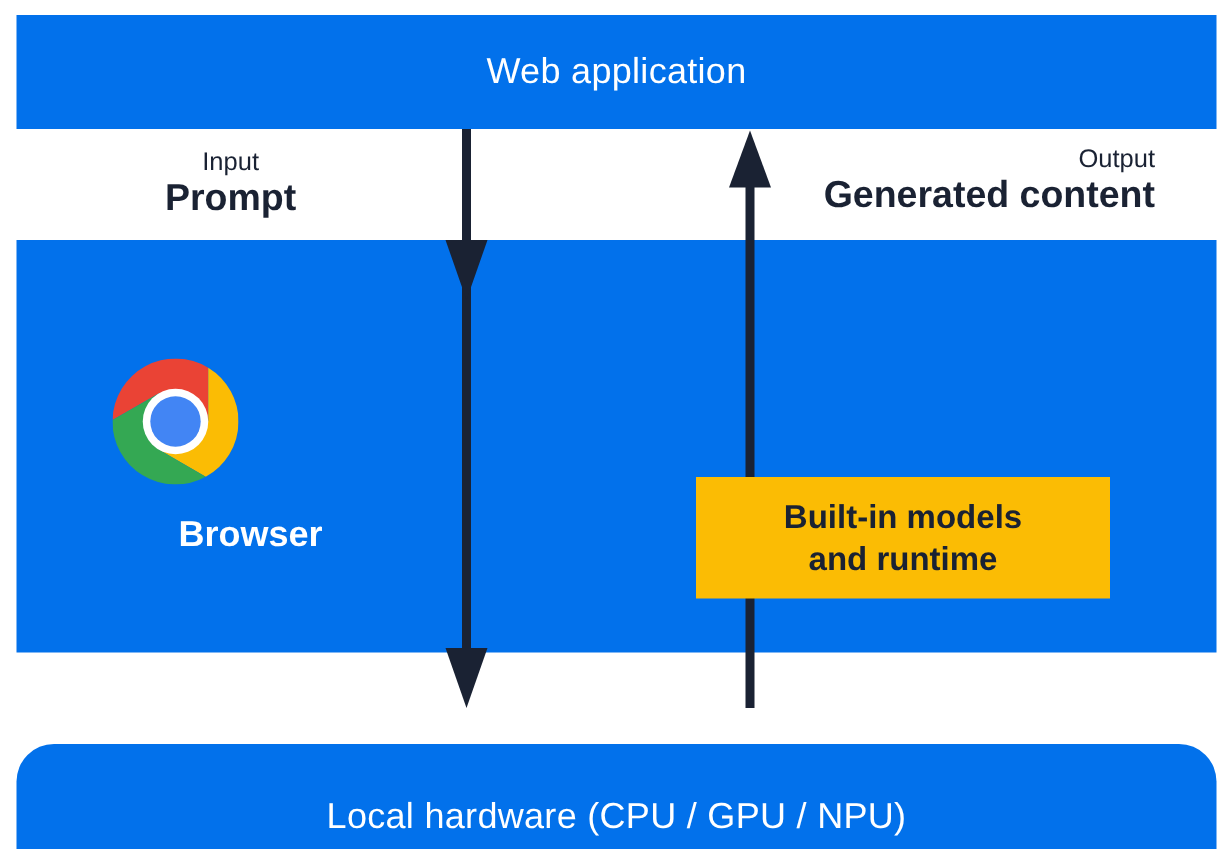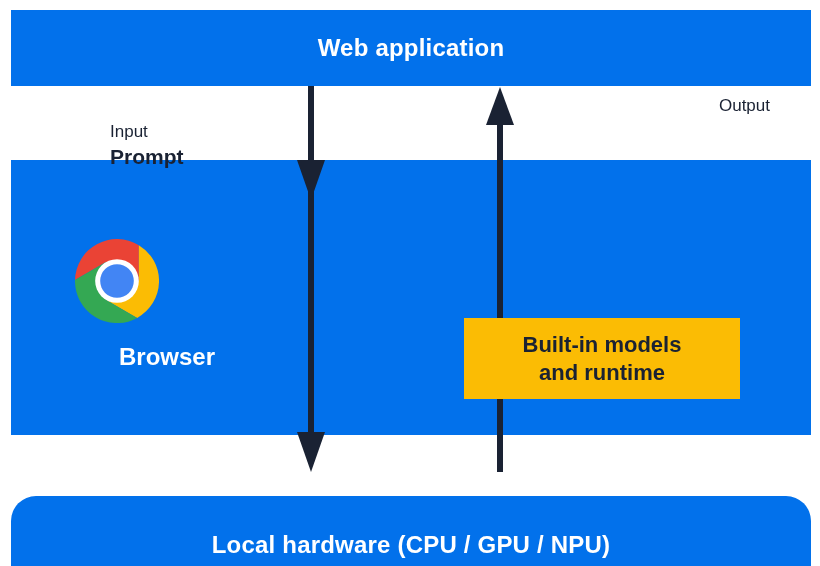--- a/index.html
+++ b/index.html
@@ -24,29 +24,29 @@
     position:absolute;left:11px;width:800px;
     background:var(--blue,#0271EB);
     display:flex;align-items:center;justify-content:center;
     z-index:0;
   }
   .band.top{top:10px;height:76px;}
   .band.middle{top:160px;height:275px;}
   .band.bottom{top:496px;height:98px;border-radius:25px;}
   .band-label{
     color:var(--white,#fff);
-    font-size:24px;font-weight:bold;
+    font-size:24px;font-weight:normal;
     letter-spacing:.2px;
     text-align:center;
   }
   .flow-caption{position:absolute;z-index:1;color:var(--dark,#1A2233);}
-  .flow-caption.left{left:110px;top:98px;text-align:left;margin-top:24px;}
+  .flow-caption.left{left:110px;top:98px;text-align:center;}
   .flow-caption.right{right:50px;top:96px;text-align:right;}
   .kicker{font-size:17px;font-weight:normal;line-height:20px;}
-  .flow-label{font-size:21px;font-weight:bold;line-height:25px;margin-top:2px;}
+  .flow-label{font-size:25px;font-weight:bold;line-height:25px;margin-top:2px;}
 
   .arrow-line{position:absolute;width:6px;background:var(--dark,#1A2233);z-index:2;}
   #down-line{left:308px;top:86px;height:354px;}
   #up-line{left:497px;top:118px;height:354px;}
   .arrow-head{position:absolute;width:0;height:0;z-index:2;}
   .arrow-head.down{
     border-left:14px solid transparent;
     border-right:14px solid transparent;
     border-top:40px solid var(--dark,#1A2233);
   }
@@ -92,20 +92,21 @@
     <span class="band-label">Web application</span>
   </div>
 
   <div class="flow-caption left">
     <div class="kicker">Input</div>
     <div class="flow-label">Prompt</div>
   </div>
 
   <div class="flow-caption right">
     <div class="kicker">Output</div>
+    <div class="flow-label">Generated content</div>
   </div>
 
   <div class="band middle"></div>
 
   <div class="arrow-line" id="down-line"></div>
   <div class="arrow-head down" id="down-head-mid"></div>
   <div class="arrow-head down" id="down-head-bottom"></div>
 
   <div class="arrow-line" id="up-line"></div>
   <div class="arrow-head up" id="up-head"></div>

